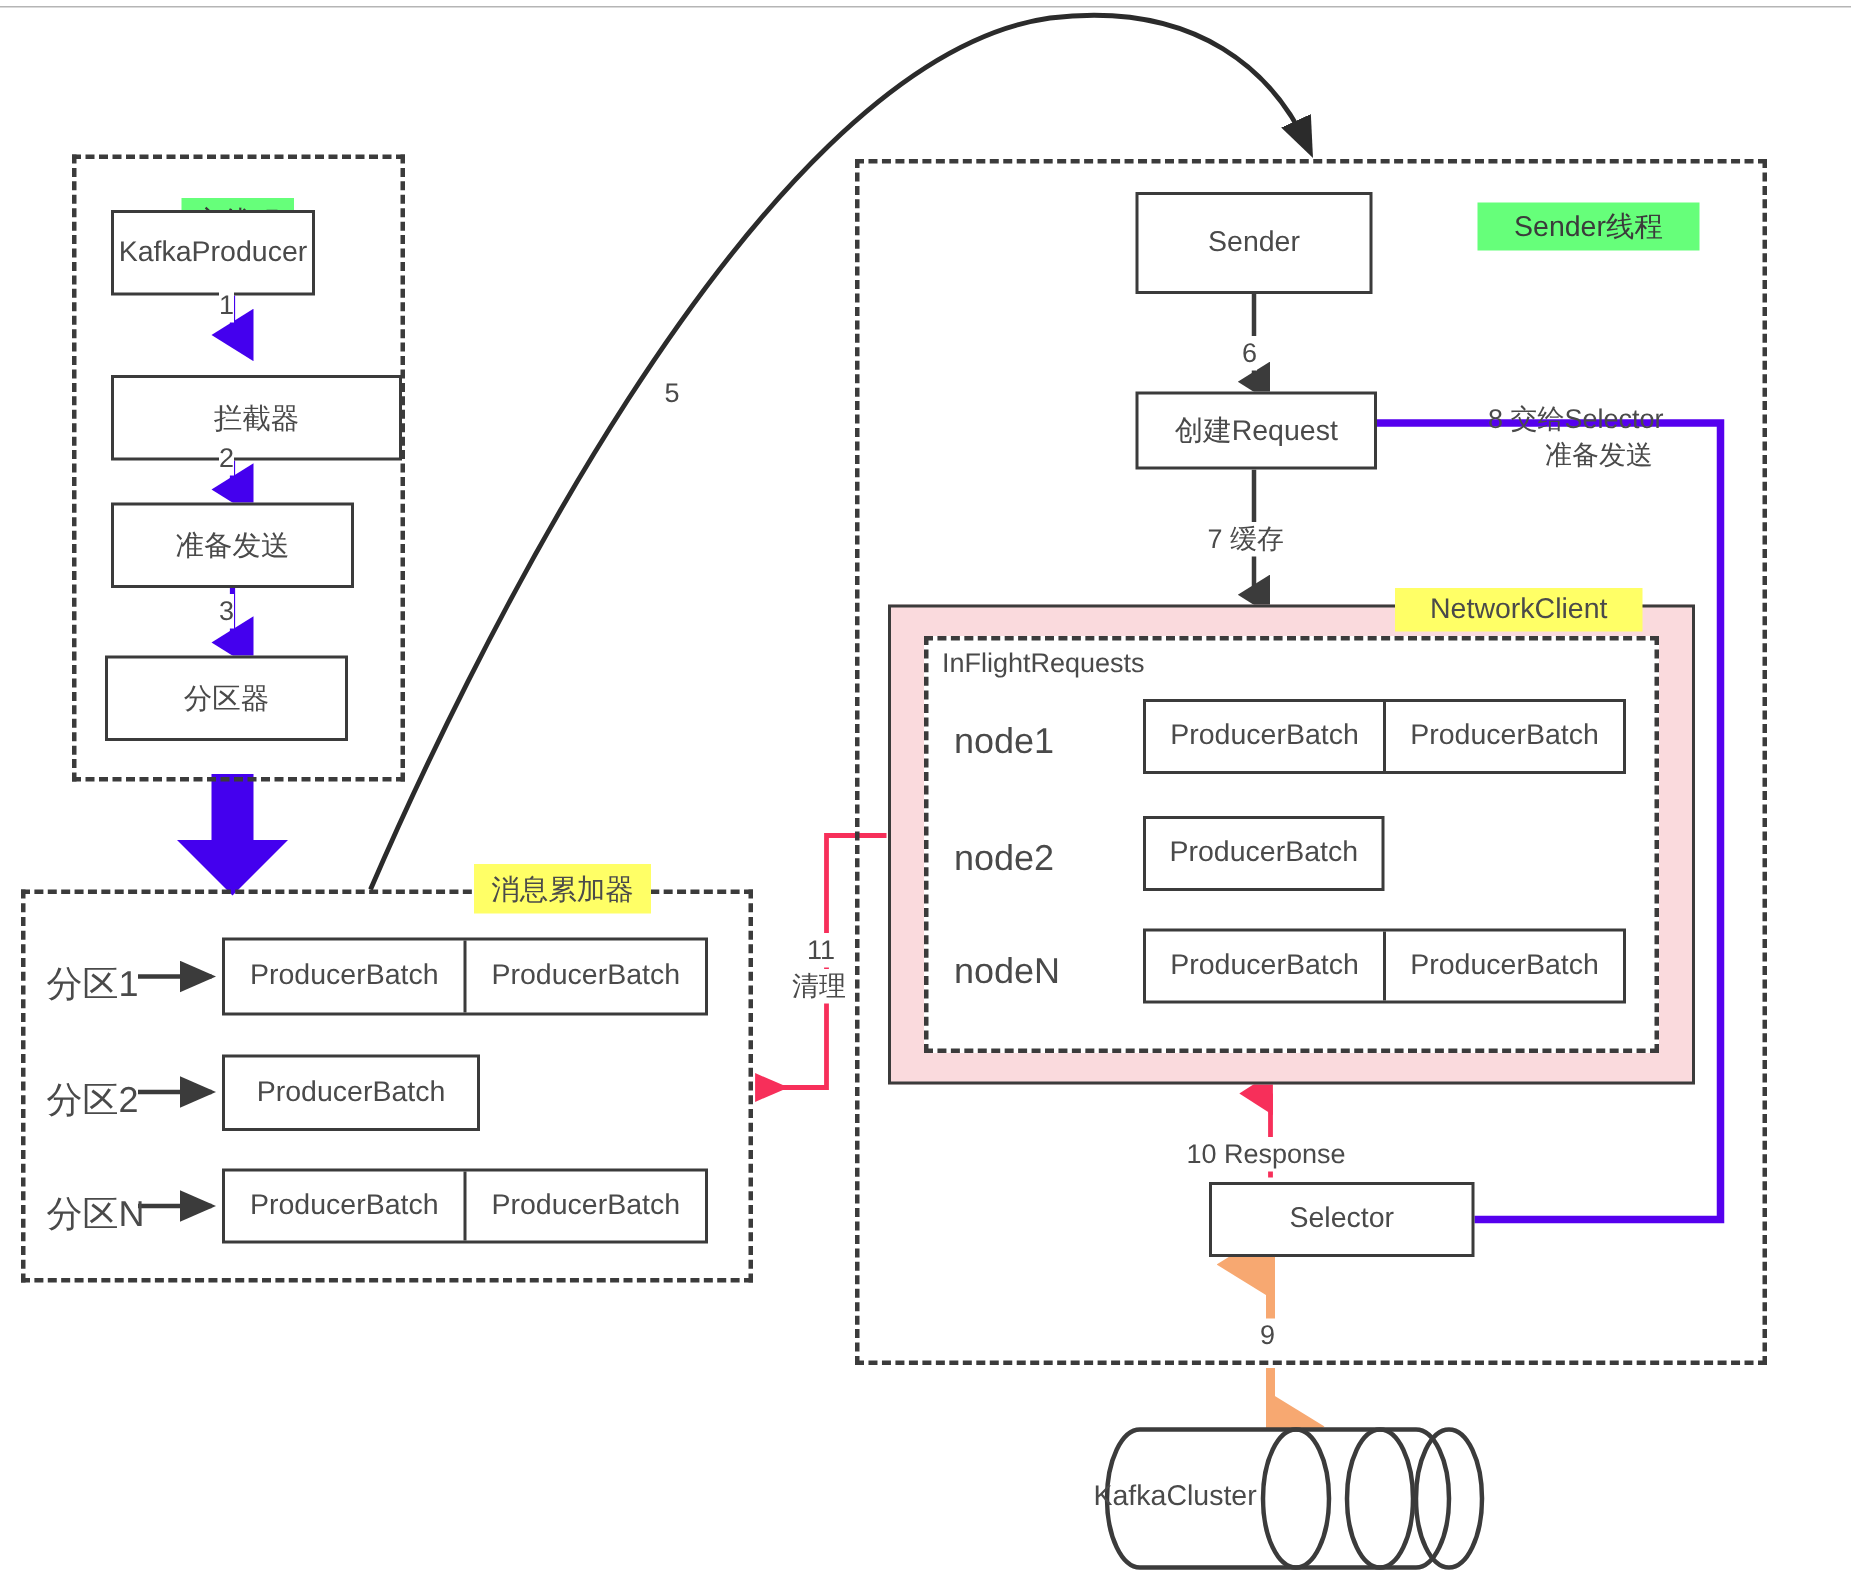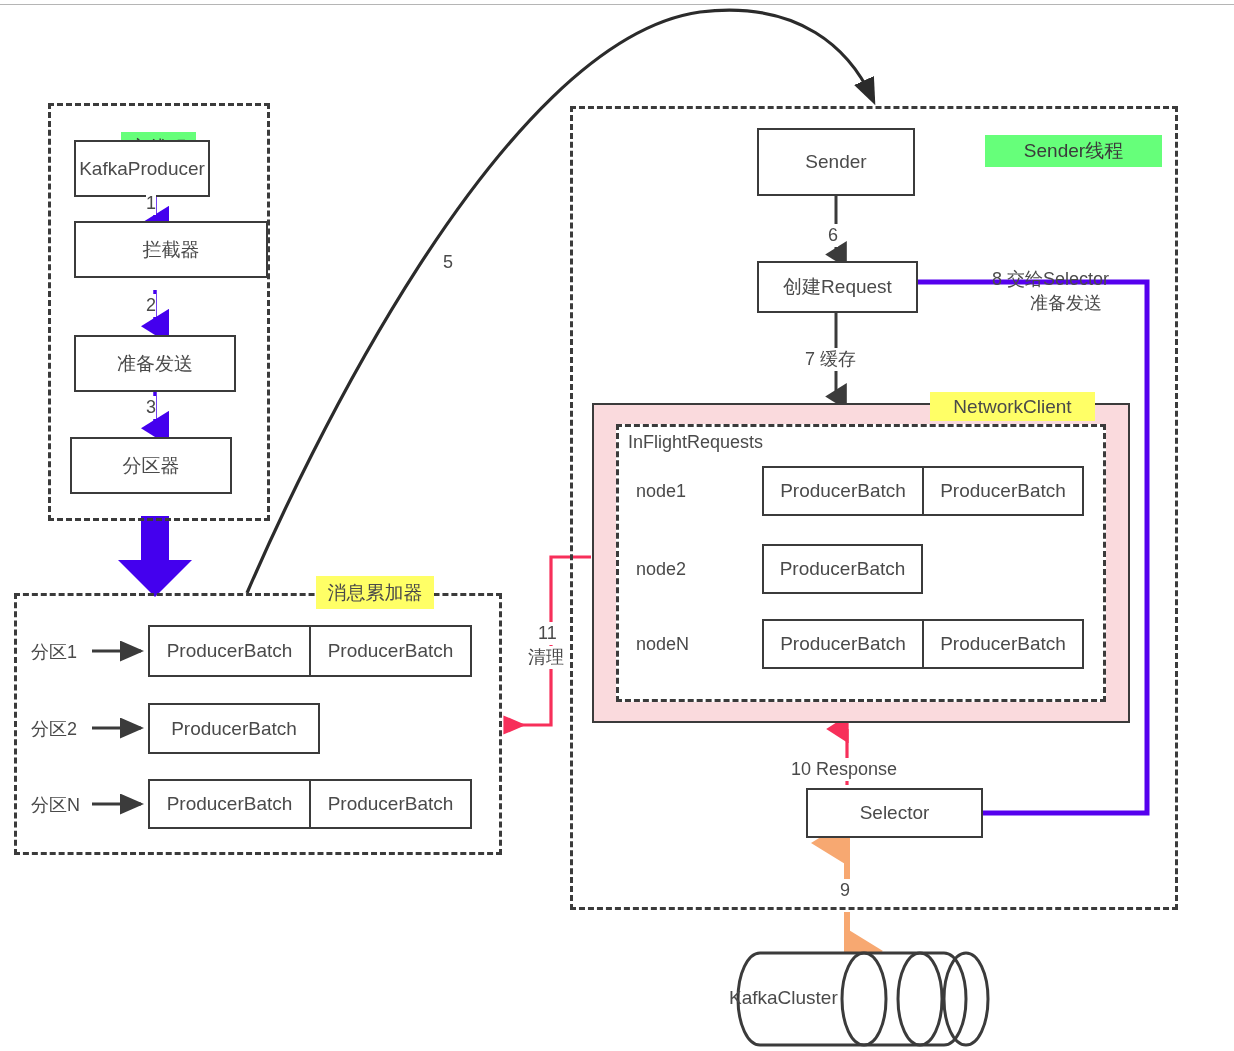--- a/index.html
+++ b/index.html
@@ -58,21 +58,21 @@
     display:flex;align-items:center;justify-content:center;
     font-size:19px;
     padding:3px 10px;
     white-space:nowrap;
     box-sizing:border-box;
   }
   .tag.green{background:#66ff7a;color:#3b3b3b;margin-top:44px;}
   .tag.yellow{background:#ffff66;color:#4a4a4a;}
   .plabel{
     position:absolute;
-    font-size:18px;
+    font-size:24px;
     color:#4a4a4a;
     white-space:nowrap;
   }
   .steplabel{
     position:absolute;
     font-size:18px;
     color:#4a4a4a;
     white-space:nowrap;
     text-align:center;
     line-height:1.25;
@@ -168,21 +168,21 @@
       <ellipse cx="864" cy="999" rx="22" ry="46" fill="none" stroke="#3b3b3b" stroke-width="3"></ellipse>
       <ellipse cx="920" cy="999" rx="22" ry="46" fill="none" stroke="#3b3b3b" stroke-width="3"></ellipse>
       <ellipse cx="966" cy="999" rx="22" ry="46" fill="none" stroke="#3b3b3b" stroke-width="3"></ellipse>
     </g>
   </svg>
 
   <div class="dashbox" style="left:48px;top:103px;width:222px;height:418px;"></div>
   <div class="tag green" style="left:121px;top:88px;width:75px;height:31px;">主线程</div>
 
   <div class="nodebox" style="left:74px;top:140px;width:136px;height:57px;">KafkaProducer</div>
-  <div class="nodebox" style="left:74px;top:221px;width:194px;height:57px;">拦截器</div>
+  <div class="nodebox" style="left:74px;top:250px;width:194px;height:57px;">拦截器</div>
   <div class="nodebox" style="left:74px;top:335px;width:162px;height:57px;">准备发送</div>
   <div class="nodebox" style="left:70px;top:437px;width:162px;height:57px;">分区器</div>
 
   <div class="steplabel" style="left:146px;top:192px;">1</div>
   <div class="steplabel" style="left:146px;top:294px;">2</div>
   <div class="steplabel" style="left:146px;top:396px;">3</div>
 
   <div class="dashbox" style="left:14px;top:593px;width:488px;height:262px;"></div>
   <div class="tag yellow" style="left:316px;top:576px;width:118px;height:33px;">消息累加器</div>
 
@@ -201,21 +201,21 @@
     <div class="cell">ProducerBatch</div>
     <div class="cell">ProducerBatch</div>
   </div>
 
   <div class="steplabel nobg" style="left:443px;top:251px;">5</div>
 
   <div class="steplabel" style="left:538px;top:622px;">11</div>
   <div class="steplabel" style="left:528px;top:646px;">清理</div>
 
   <div class="dashbox" style="left:570px;top:106px;width:608px;height:804px;"></div>
-  <div class="tag green" style="left:985px;top:91px;width:177px;height:32px;">Sender线程</div>
+  <div class="tag green" style="left:985px;top:91px;width:148px;height:32px;">Sender线程</div>
 
   <div class="nodebox" style="left:757px;top:128px;width:158px;height:68px;">Sender</div>
   <div class="steplabel" style="left:828px;top:224px;">6</div>
 
   <div class="nodebox" style="left:757px;top:261px;width:161px;height:52px;">创建Request</div>
 
   <div class="steplabel" style="left:805px;top:348px;">7 缓存</div>
 
   <div class="steplabel nobg" style="left:992px;top:268px;">8 交给Selector</div>
   <div class="steplabel nobg" style="left:1030px;top:292px;">准备发送</div>

